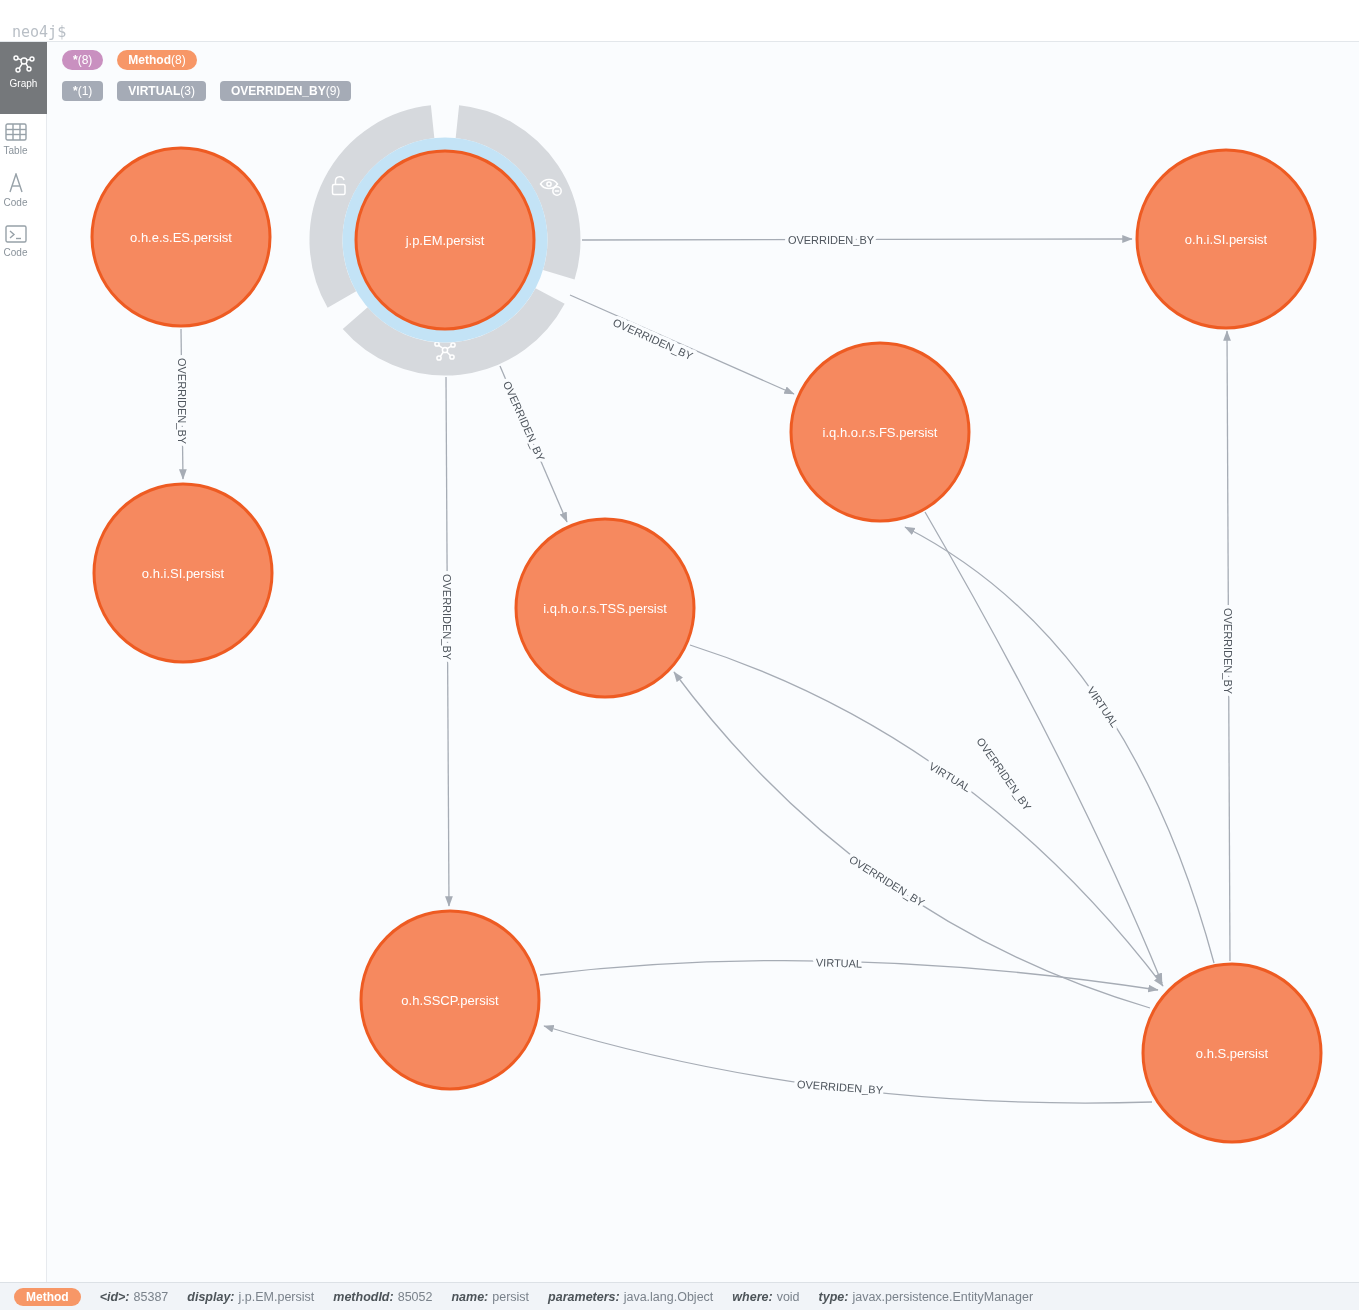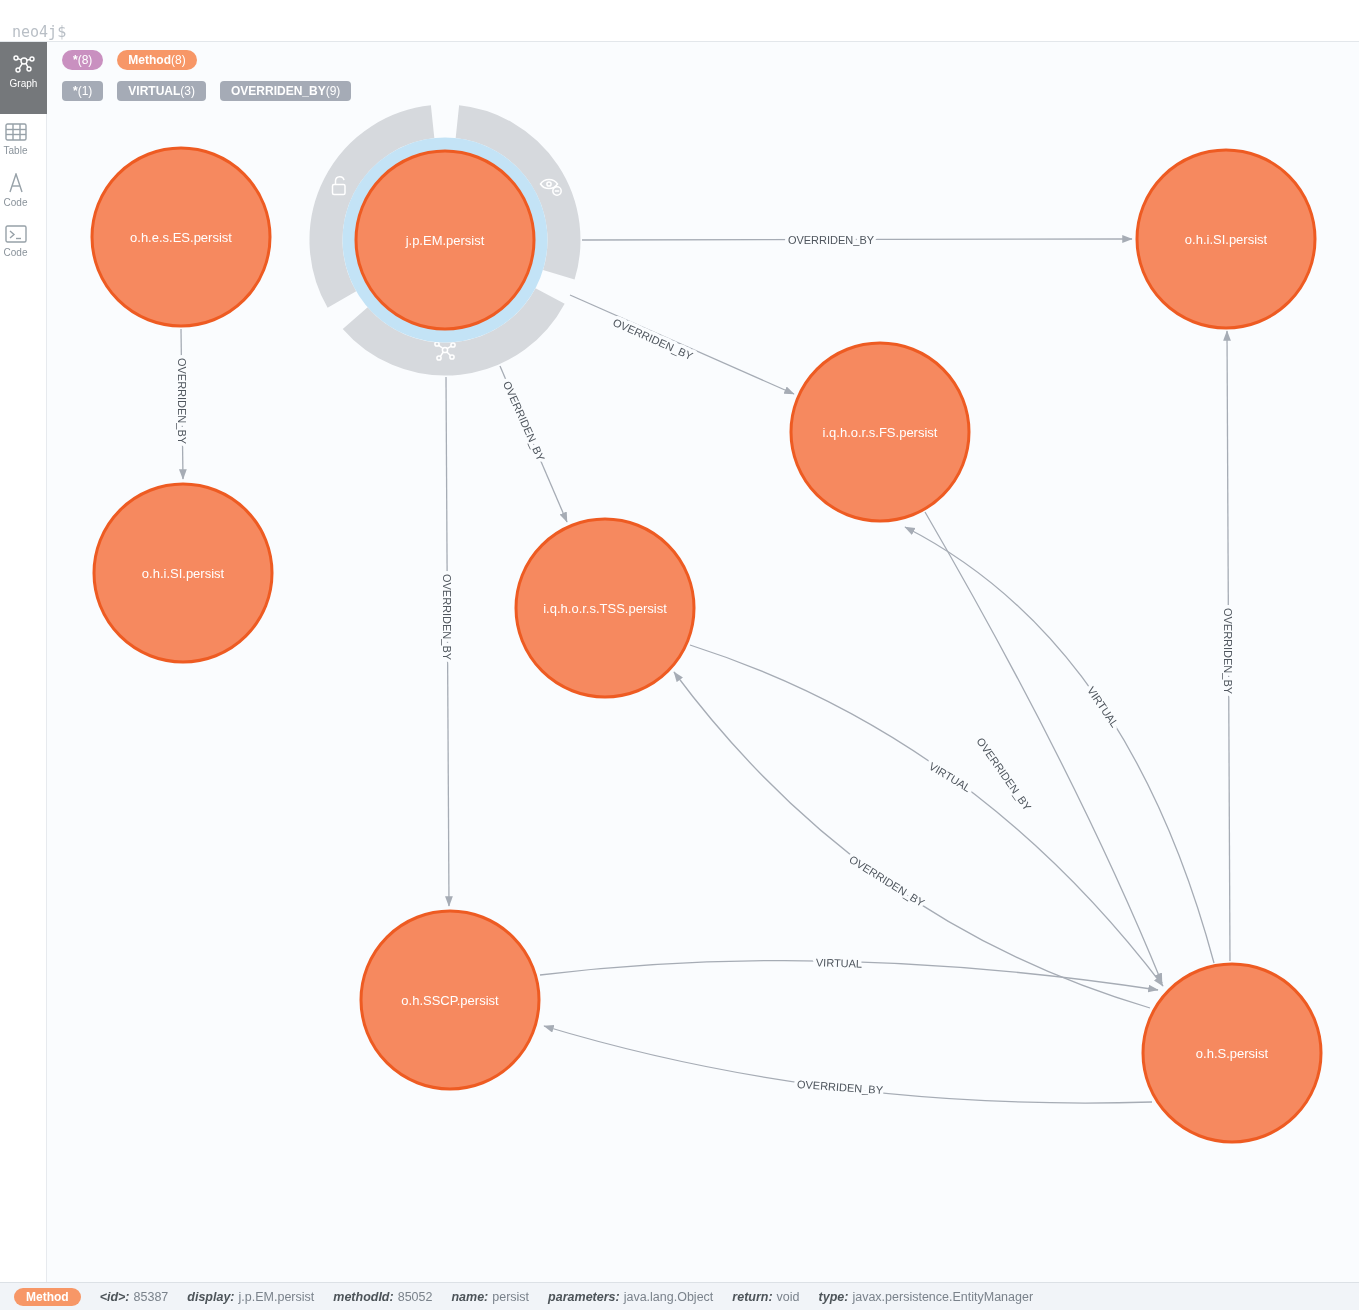--- a/index.html
+++ b/index.html
@@ -299,17 +299,17 @@
     </div>
   </div>
 
   <div class="status-bar">
     <span class="status-pill">Method</span>
     <span class="prop"><b>&lt;id&gt;:</b><span>85387</span></span>
     <span class="prop"><b>display:</b><span>j.p.EM.persist</span></span>
     <span class="prop"><b>methodId:</b><span>85052</span></span>
     <span class="prop"><b>name:</b><span>persist</span></span>
     <span class="prop"><b>parameters:</b><span>java.lang.Object</span></span>
-    <span class="prop"><b>return:</b><span>void</span></span>
+    <span class="prop"><b>where:</b><span>void</span></span>
     <span class="prop"><b>type:</b><span>javax.persistence.EntityManager</span></span>
   </div>
 
 </div>
 
 </body></html>

